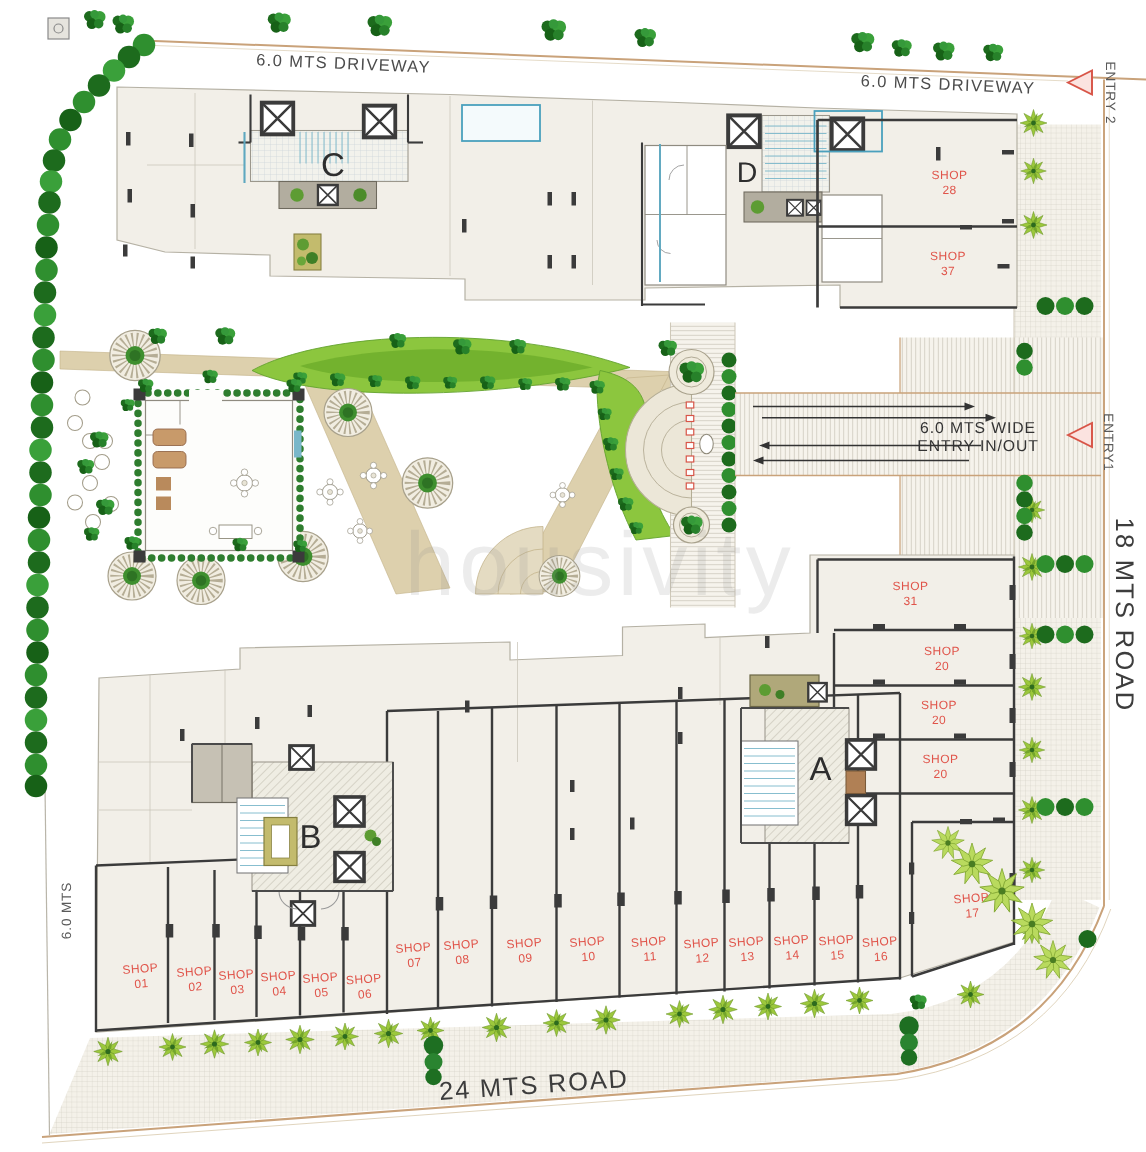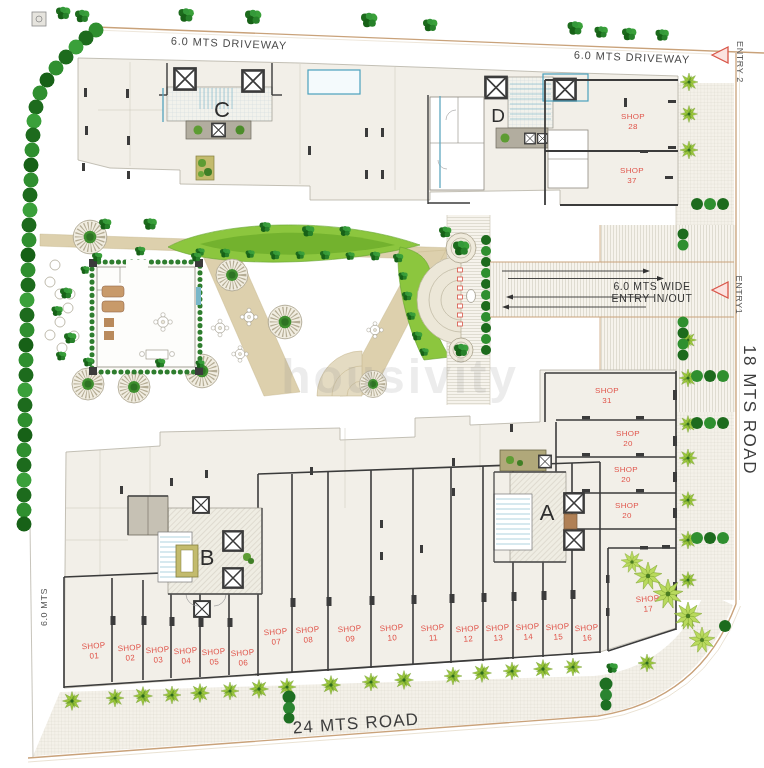--- a/index.html
+++ b/index.html
@@ -14,21 +14,21 @@
   .mts6{font-size:9px;letter-spacing:.6px;transform:translate(-50%,-50%) rotate(-90deg);color:#5a5a5a;}
   .ramptxt{position:absolute;transform:translate(-50%,-50%);text-align:center;font-size:10.5px;
            letter-spacing:.6px;color:#333;line-height:1.15;}
   .ramptxt span{display:block;}
   .shop{position:absolute;transform:translate(-50%,-50%);text-align:center;color:#e0544a;
         font-size:8px;line-height:1.2;letter-spacing:.3px;}
   .shop span{display:block;}
   .shop.rot{transform:translate(-50%,-50%) rotate(-4.5deg);}
   .bldg{position:absolute;transform:translate(-50%,-50%);color:#2e2e2e;font-size:22px;}
   .bldg.sm{font-size:19px;}
-  .wm{position:absolute;transform:translate(-50%,-50%);font-size:48px;font-weight:bold;
+  .wm{position:absolute;transform:translate(-50%,-50%);font-size:60px;font-weight:normal;
       letter-spacing:3px;color:rgba(135,135,135,0.16);}
 </style>
 </head>
 <body>
 
 <div id="stage">
 
 <svg id="plan-svg" width="764" height="768" viewBox="0 0 764 768">
 <defs>
   <pattern id="grid" width="3.4" height="3.4" patternUnits="userSpaceOnUse">

